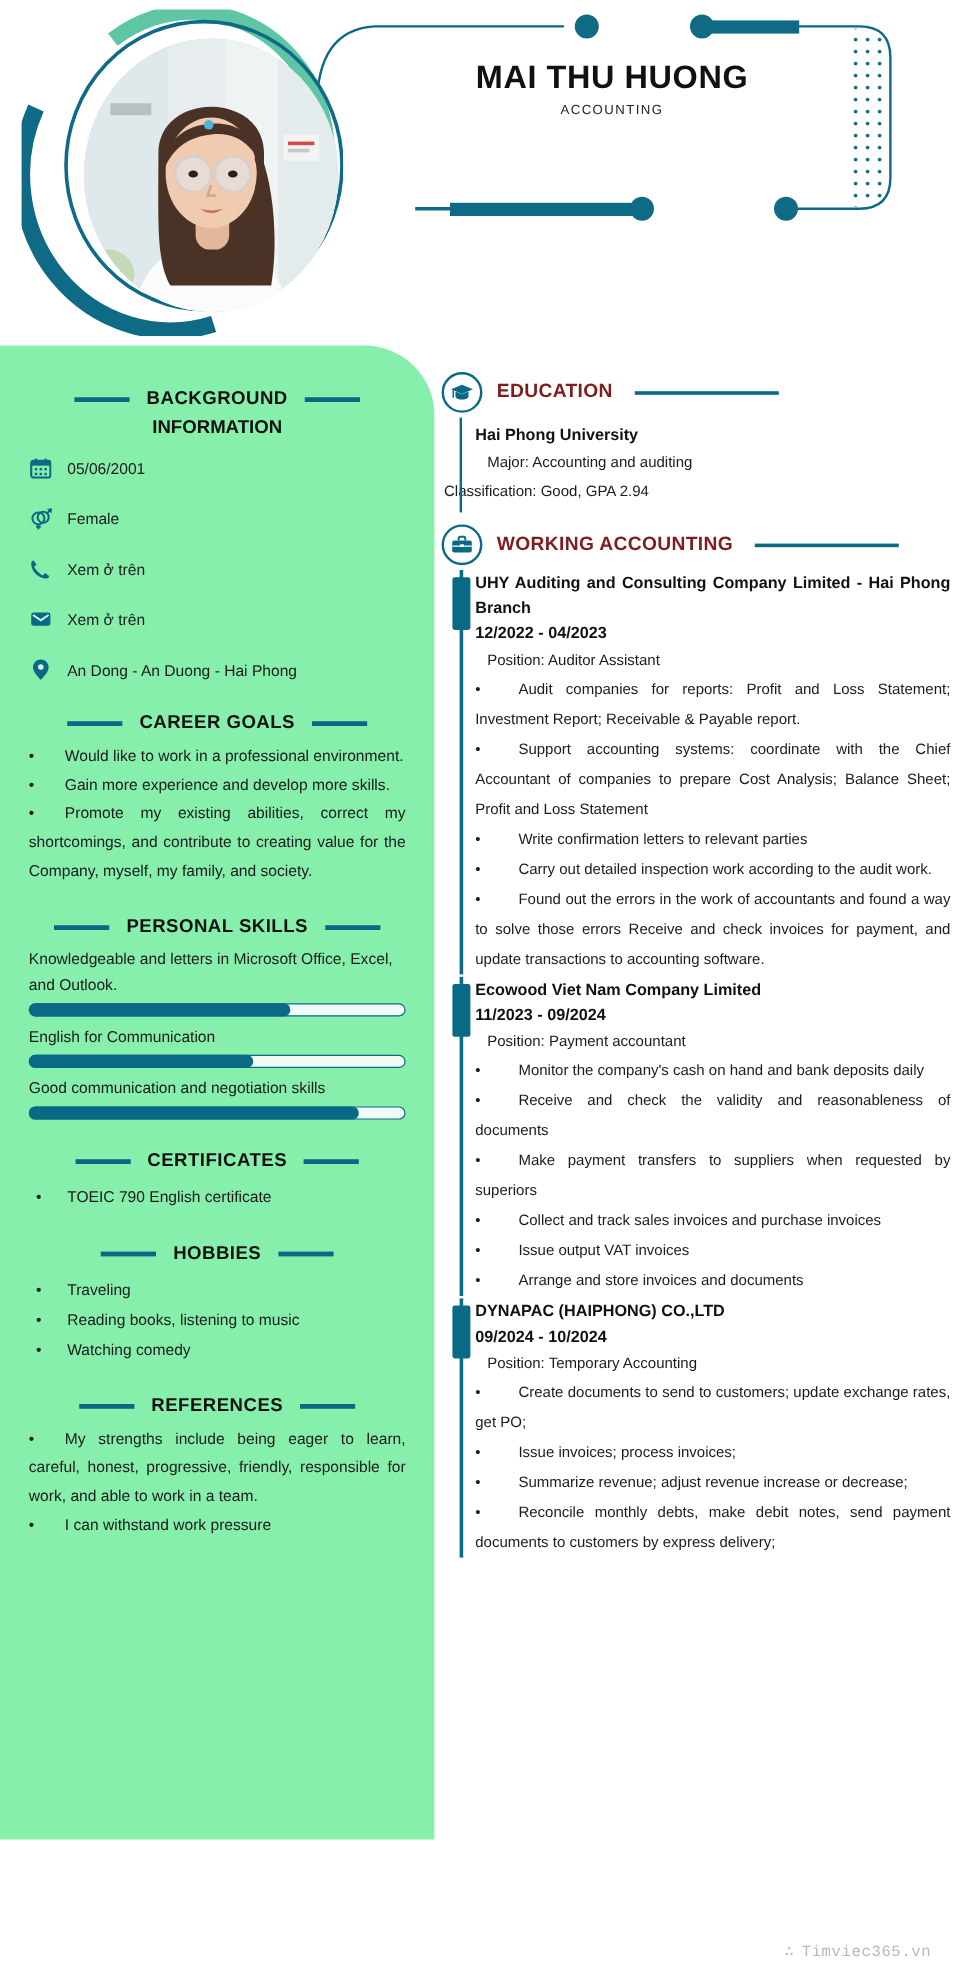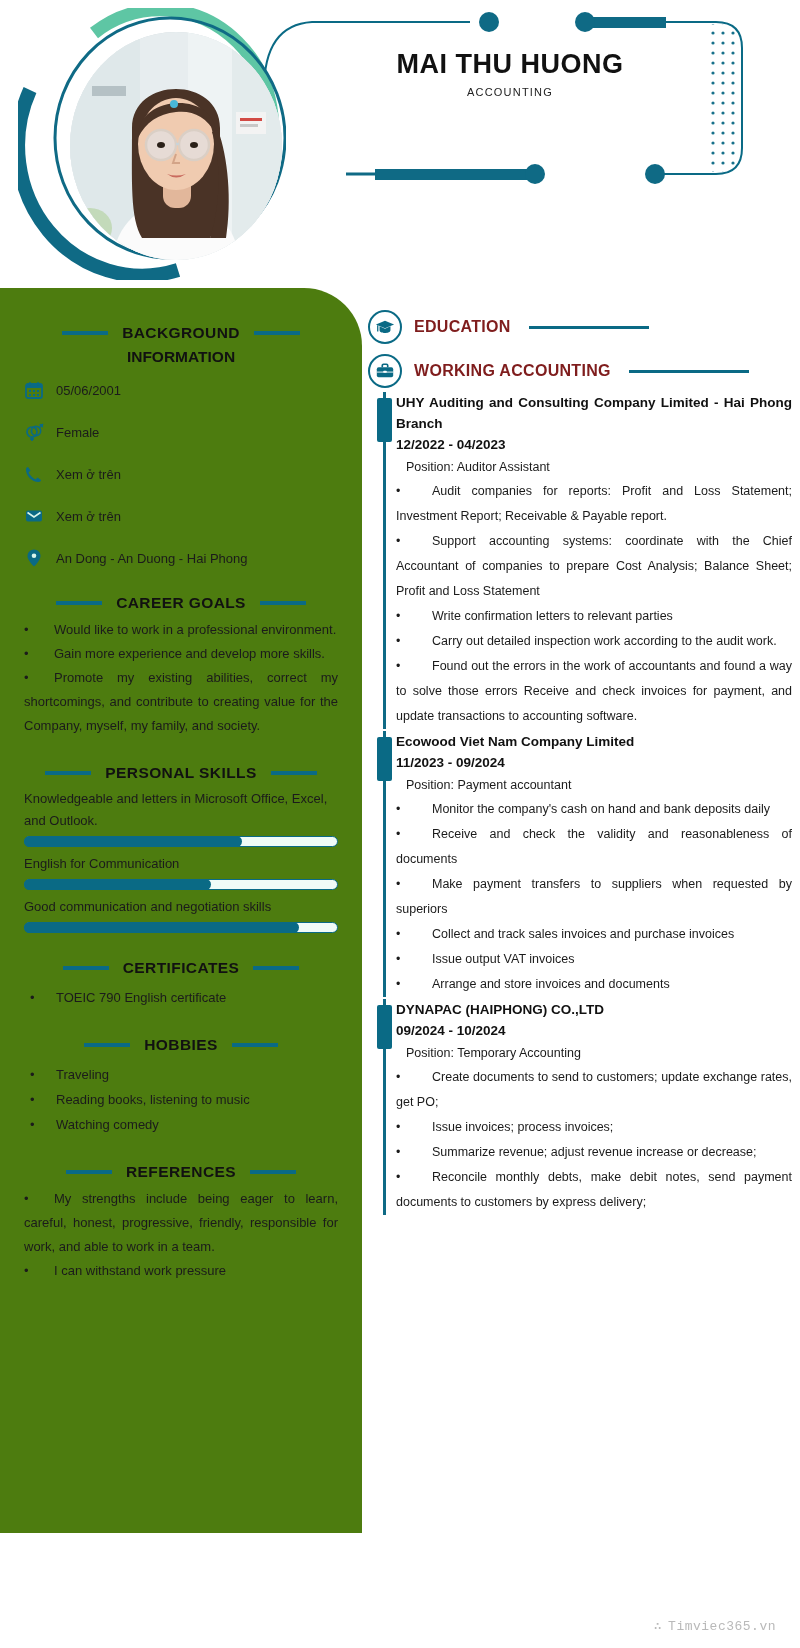--- a/index.html
+++ b/index.html
@@ -38,21 +38,21 @@
     margin-top: 6px; font-size: 11px; letter-spacing: 1.2px; color: #222;
   }
   .deco { position: absolute; left: 0; top: 0; }
 
   
   .body { position: relative; width: 800px; height: 1360px; }
 
   .left-panel {
     position: absolute; left: 0; top: 0;
     width: 362px; height: 1245px;
-    background: #4d7c0f;
+    background: #86efac;
     border-top-right-radius: 58px;
   }
   .left-inner { padding: 36px 24px 0 24px; }
 
   .sec-head {
     display: flex; align-items: center; justify-content: center;
     gap: 14px; margin: 0 0 6px 0;
   }
   .sec-head .dash { width: 46px; height: 4px; background: #0a6a85; flex: none; }
   .sec-head .t {
@@ -395,20 +395,25 @@
           <span class="rsec-icon">
             <svg width="20" height="20" viewBox="0 0 22 22">
               <path d="M11 4 L21 8.2 L11 12.4 L1 8.2 Z" fill="#0a6a85"></path>
               <path d="M5 10.2 L5 14.5 C5 16.4 8 17.6 11 17.6 C14 17.6 17 16.4 17 14.5 L17 10.2 L11 12.8 Z" fill="#0a6a85"></path>
               <line x1="3" y1="9" x2="3" y2="16" stroke="#0a6a85" stroke-width="1.4"></line>
             </svg>
           </span>
           <span class="rsec-title">EDUCATION</span>
           <span class="dash"></span>
         </div>
+        <div class="tl thin" style="padding-top:4px;padding-bottom:6px;">
+          <div class="r-org">Hai Phong University</div>
+          <div class="r-sub">Major: Accounting and auditing</div>
+          <div class="r-line" style="margin-left:-26px;">Classification: Good, GPA 2.94</div>
+        </div>
       </div>
 
       <div style="margin-top:10px;">
         <div class="rsec-head">
           <span class="rsec-icon">
             <svg width="20" height="20" viewBox="0 0 22 22">
               <rect x="2" y="7" width="18" height="11" rx="2" fill="#0a6a85"></rect>
               <path d="M8 7 L8 5 C8 4.2 8.6 3.6 9.4 3.6 L12.6 3.6 C13.4 3.6 14 4.2 14 5 L14 7" fill="none" stroke="#0a6a85" stroke-width="1.8"></path>
               <rect x="9.2" y="10.6" width="3.6" height="2.4" rx="0.6" fill="#ffffff"></rect>
               <line x1="2" y1="12.2" x2="20" y2="12.2" stroke="#ffffff" stroke-width="1"></line>

